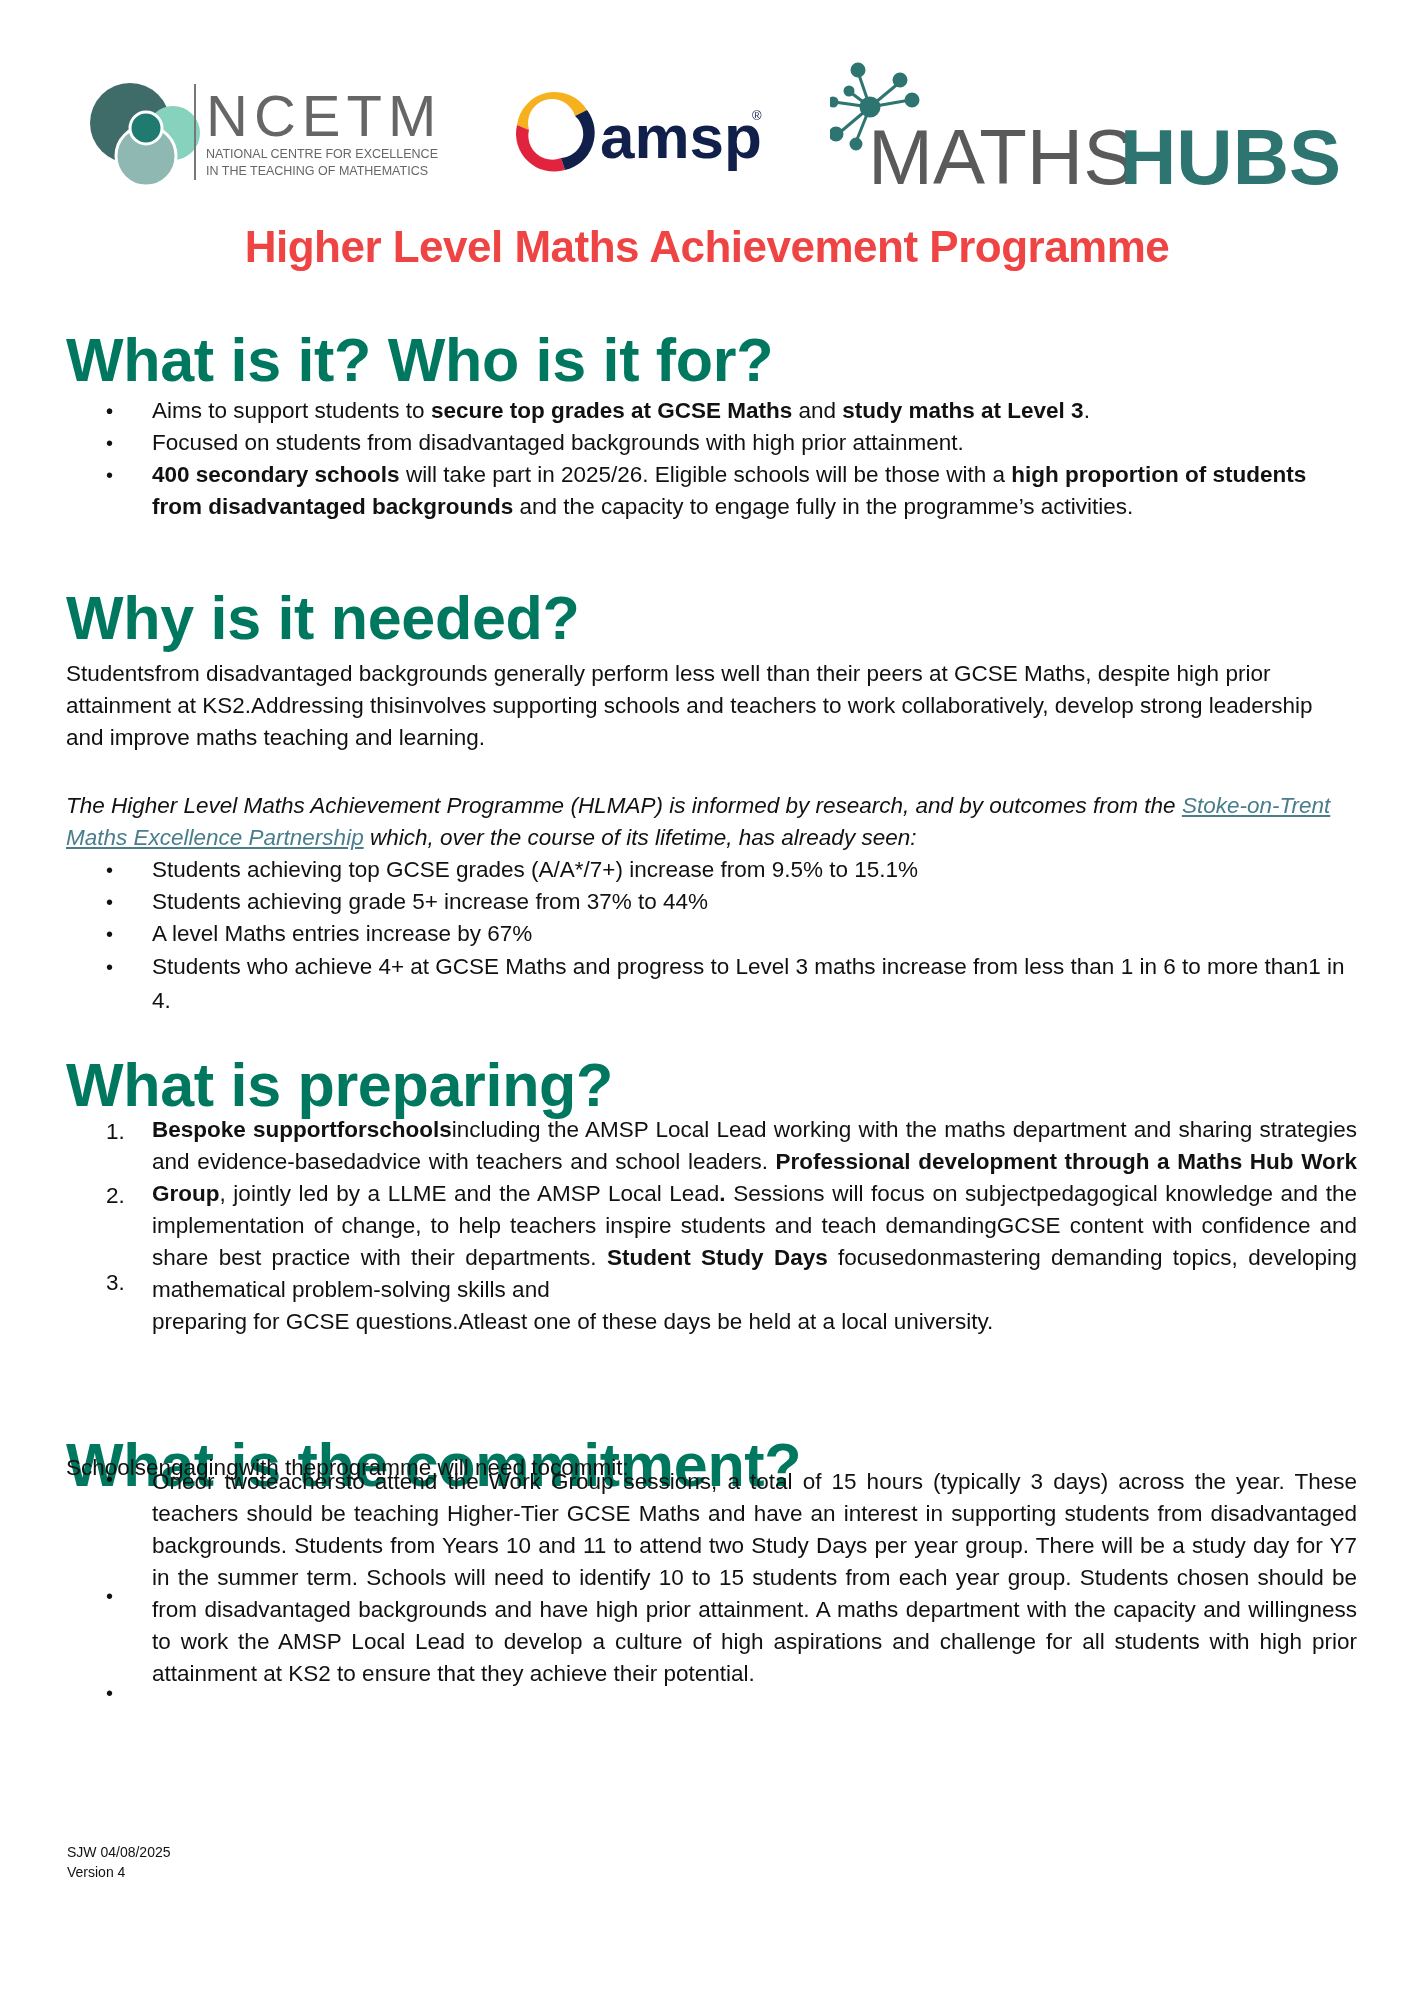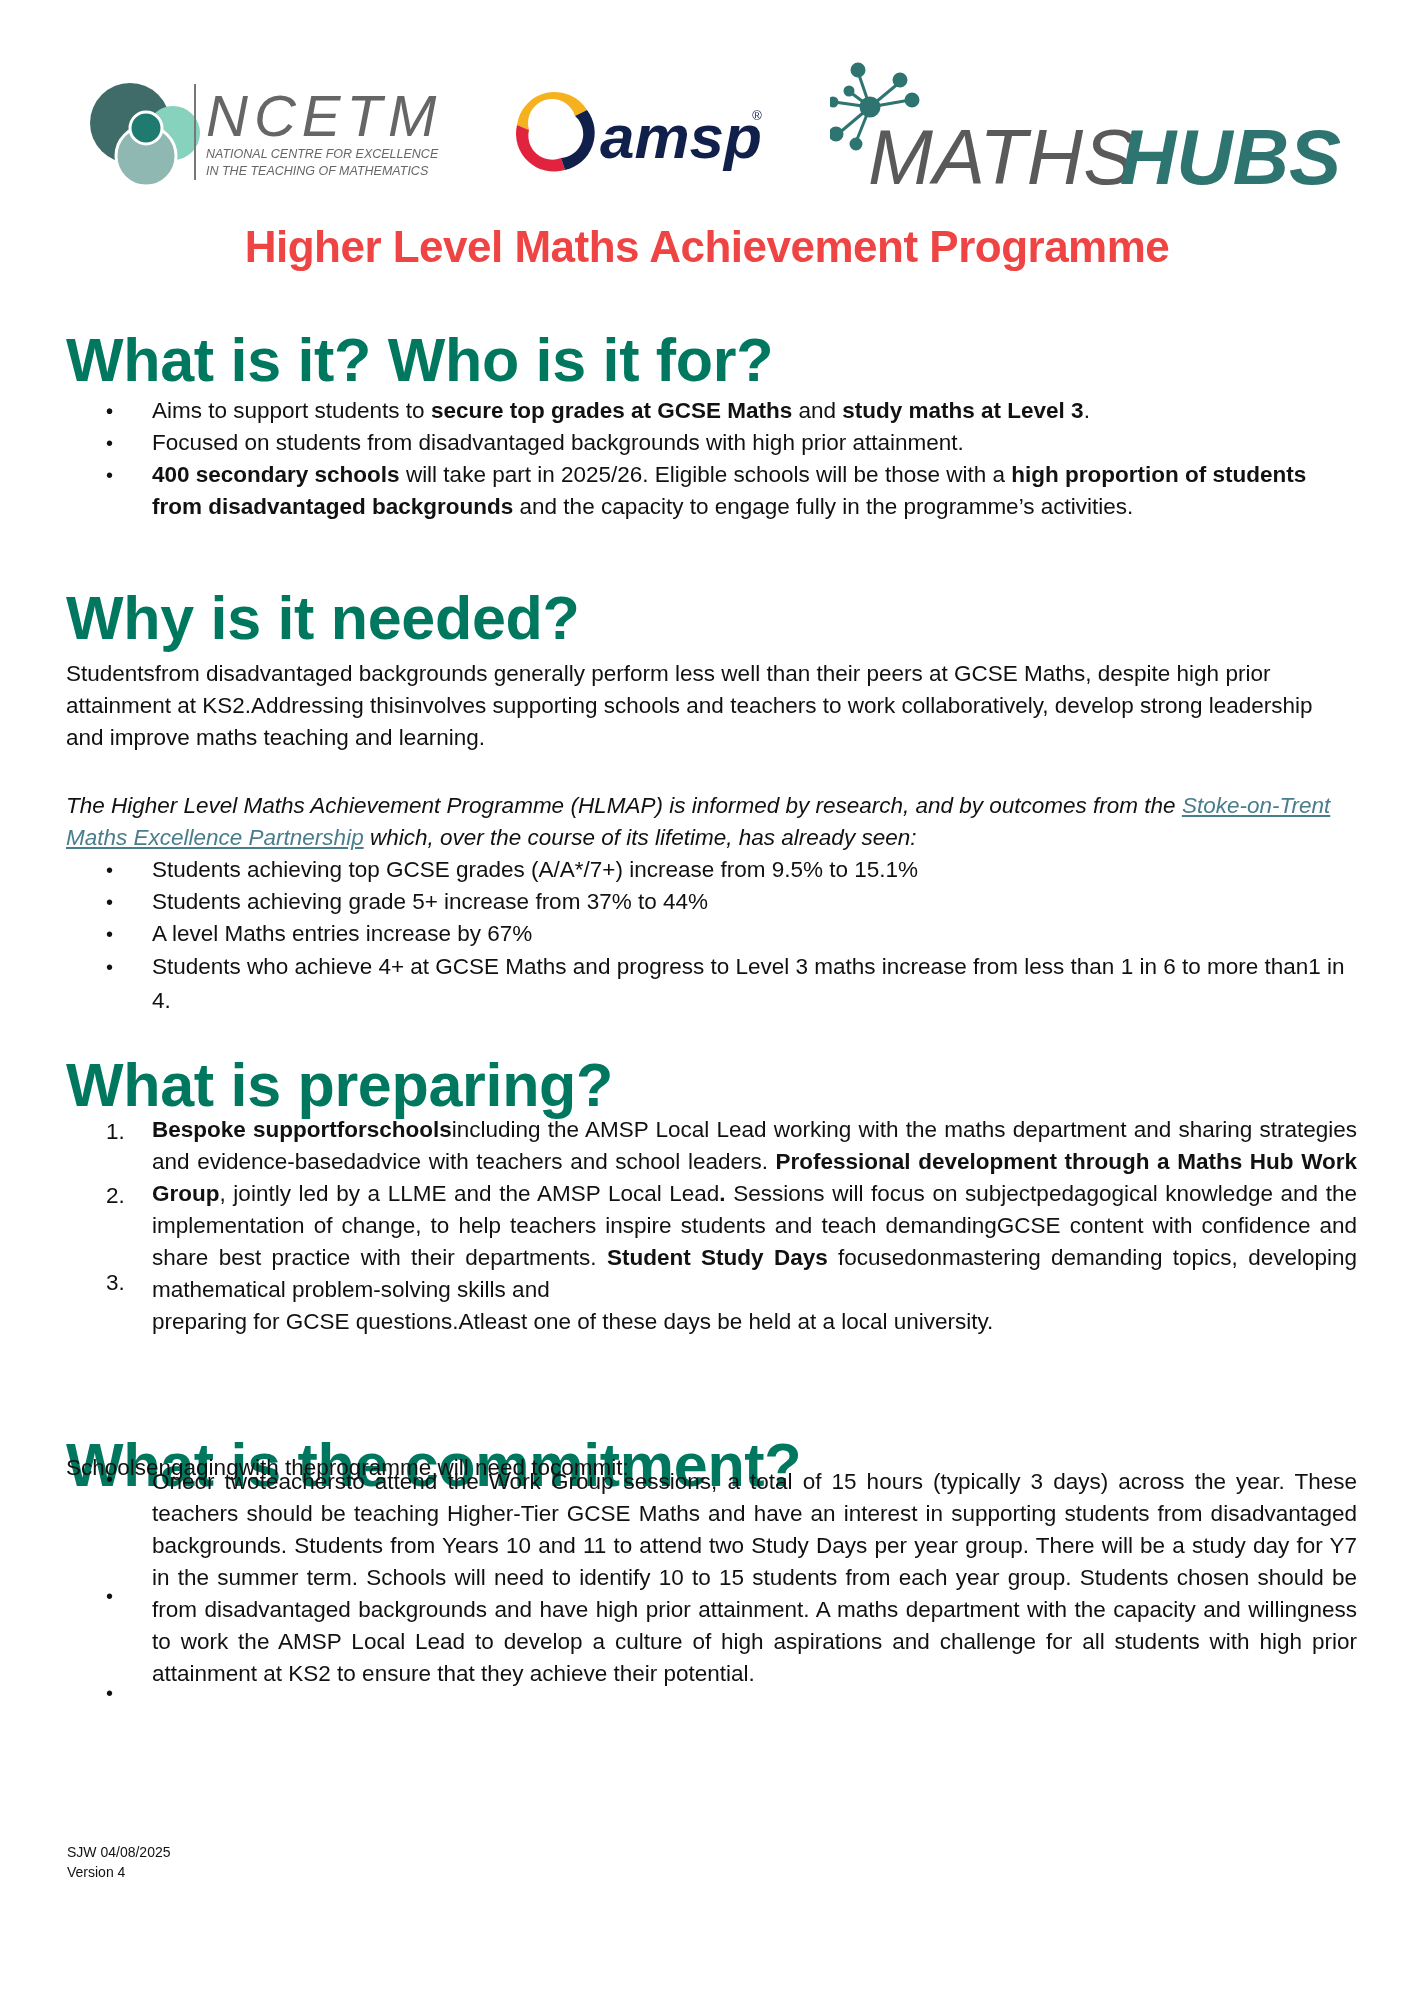--- a/index.html
+++ b/index.html
@@ -1,19 +1,19 @@
 <!DOCTYPE html>
 <html><head>
 <meta charset="utf-8">
 <style>
   html, body { margin:0; padding:0; background:#ffffff; }
   body { width:1414px; height:2000px; position:relative; overflow:hidden;
          font-family:"Liberation Sans", sans-serif; color:#111; }
   .abs { position:absolute; }
-  .logos { position:absolute; left:0; top:0; width:1414px; height:200px;font-style:italic; }
+  .logos { position:absolute; left:0; top:0; width:1414px; height:200px; }
   .ncetm { left:78px; top:78px; width:380px; height:110px; }
   .amsp { left:505px; top:80px; width:270px; height:100px; }
   .mhubs { left:830px; top:62px; width:520px; height:130px; }
   .title { position:absolute; left:0; width:1414px; top:222px; text-align:center;
            font-size:44px; font-weight:bold; color:#ef4444; letter-spacing:-0.5px; }
   h2 { position:absolute; margin:0; font-weight:bold; color:#00785f; font-size:61px; left:66px; letter-spacing:-0.3px; }
   .body { font-size:22.5px; line-height:32px; }
   ul.b { position:absolute; margin:0; padding:0; list-style:none; }
   ul.b li { position:relative; padding-left:86px; }
   ul.b li .dot { position:absolute; left:40px; top:0; font-size:20px; }

